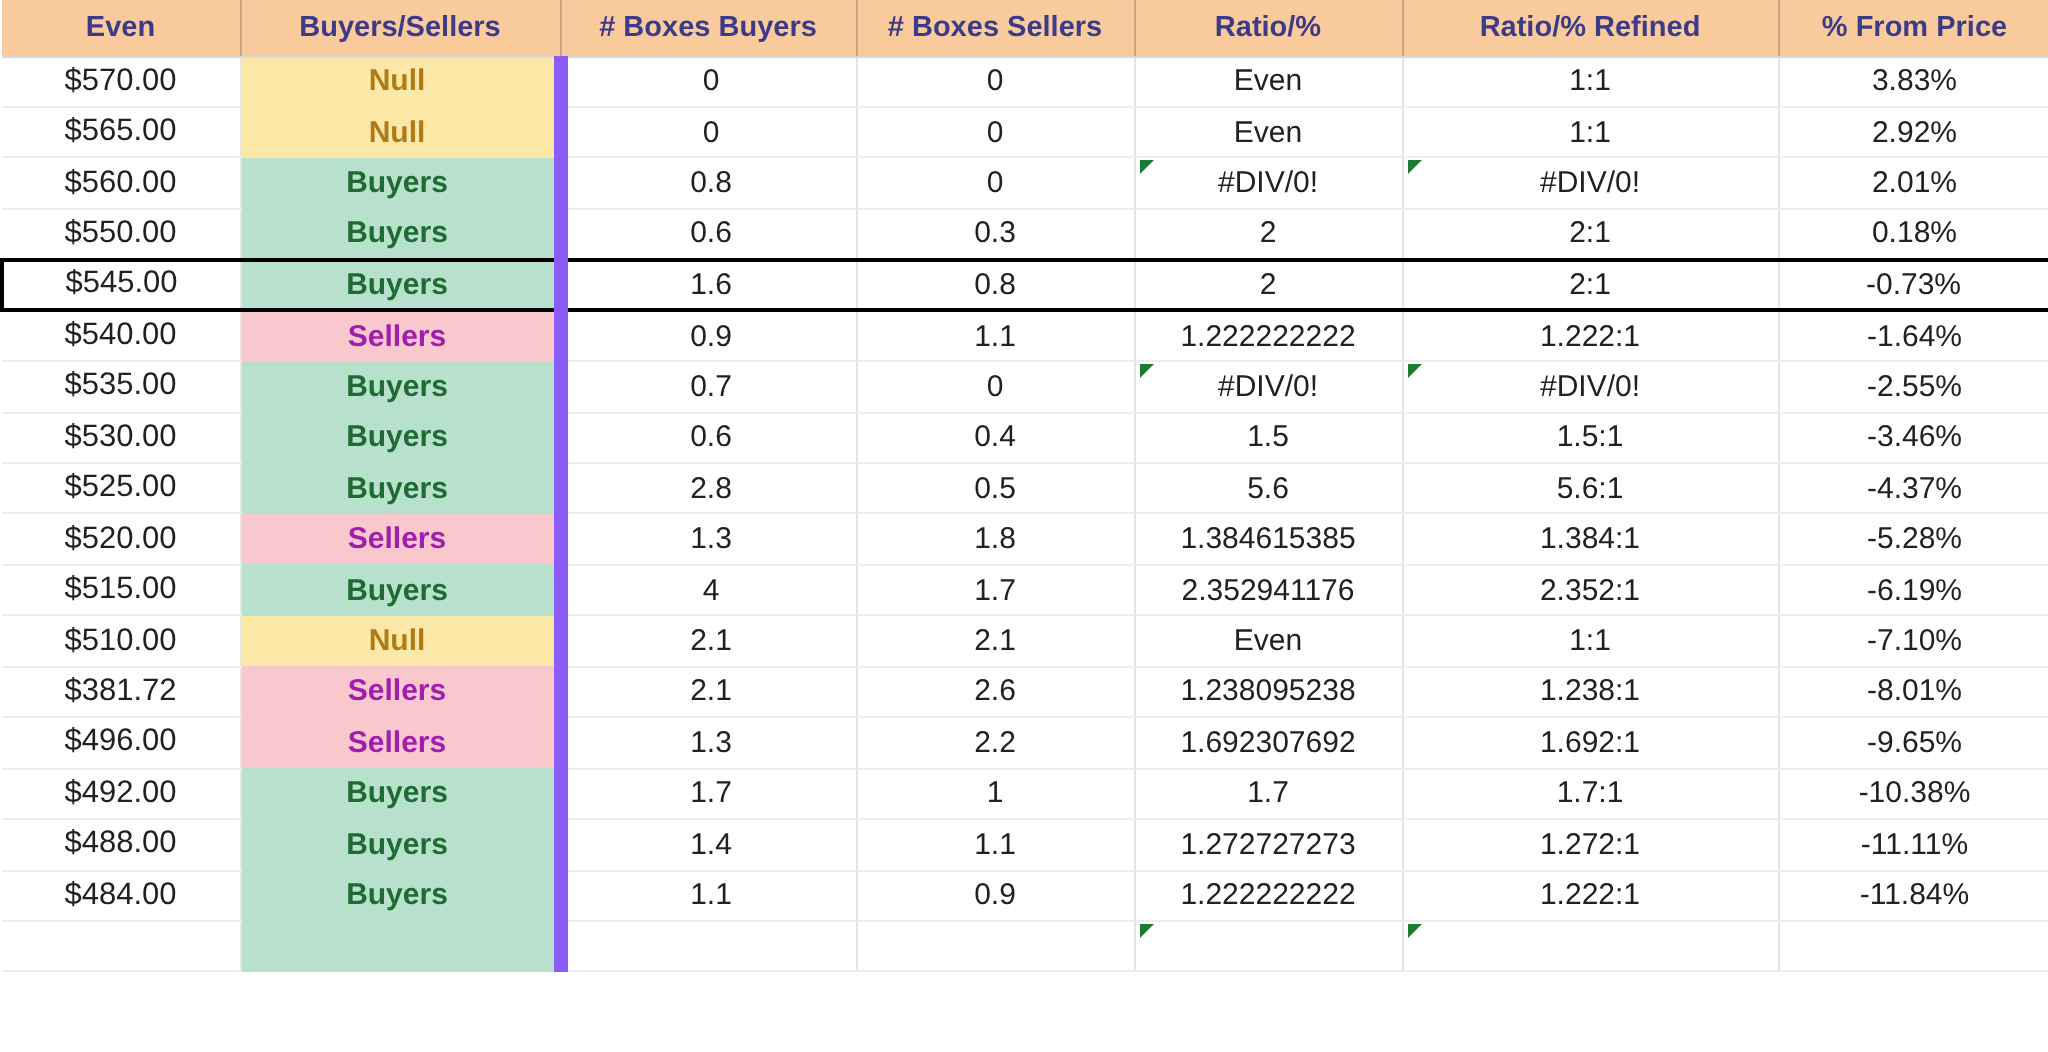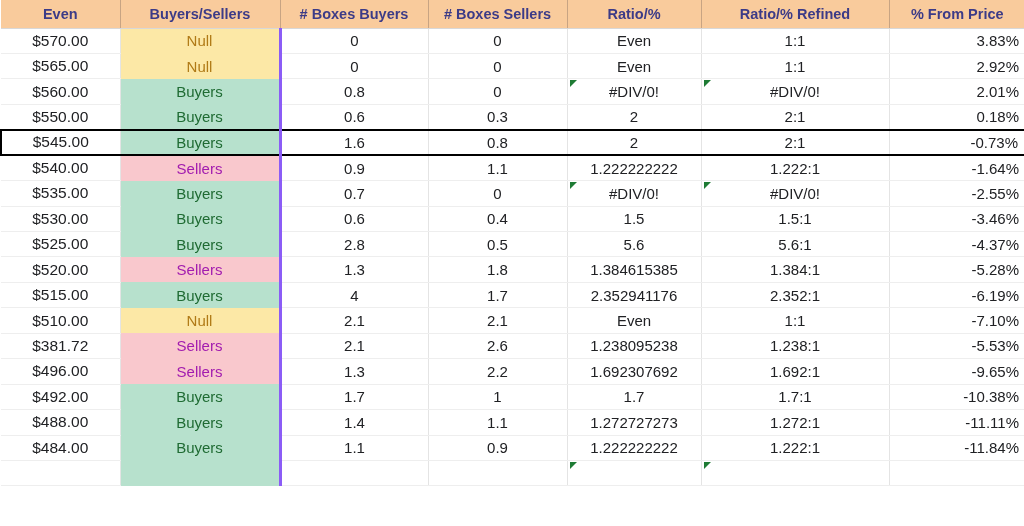--- a/index.html
+++ b/index.html
@@ -60,29 +60,29 @@
     text-align: center;
     vertical-align: middle;
     padding: 0 6px;
     border-right: 1px solid #e4e4e4;
     border-bottom: 1px solid #eeeeee;
     white-space: nowrap;
     overflow: hidden;
     position: relative;
     background: #ffffff;
   }
-  tbody td:last-child { border-right: none; text-align: right; }
+  tbody td:last-child { border-right: none; }
 
   td.price { font-size: 15.5px; }
 
   
   td.sig-buyers  { background: #b7e1cd; color: #1f6b33; }
   td.sig-sellers { background: #f9c8cd; color: #a21caf; }
   td.sig-null    { background: #fce8a6; color: #b07a16; }
-  td.signal { border-right: 3px solid #8b5cf6; border-bottom: none; }
+  td.signal { border-right: 7px solid #8b5cf6; border-bottom: none; font-weight: bold; }
 
   
   .err-flag {
     position: absolute;
     left: 2px;
     top: 1px;
     width: 0;
     height: 0;
     border-left: 7px solid #1e7b34;
     border-bottom: 7px solid transparent;
@@ -231,21 +231,21 @@
           <td><span>1:1</span></td>
           <td><span>-7.10%</span></td>
         </tr>
         <tr>
           <td class="price"><span>$381.72</span></td>
           <td class="signal sig-sellers"><span>Sellers</span></td>
           <td><span>2.1</span></td>
           <td><span>2.6</span></td>
           <td><span>1.238095238</span></td>
           <td><span>1.238:1</span></td>
-          <td><span>-5.53%</span></td>
+          <td><span>-8.01%</span></td>
         </tr>
         <tr>
           <td class="price"><span>$496.00</span></td>
           <td class="signal sig-sellers"><span>Sellers</span></td>
           <td><span>1.3</span></td>
           <td><span>2.2</span></td>
           <td><span>1.692307692</span></td>
           <td><span>1.692:1</span></td>
           <td><span>-9.65%</span></td>
         </tr>

